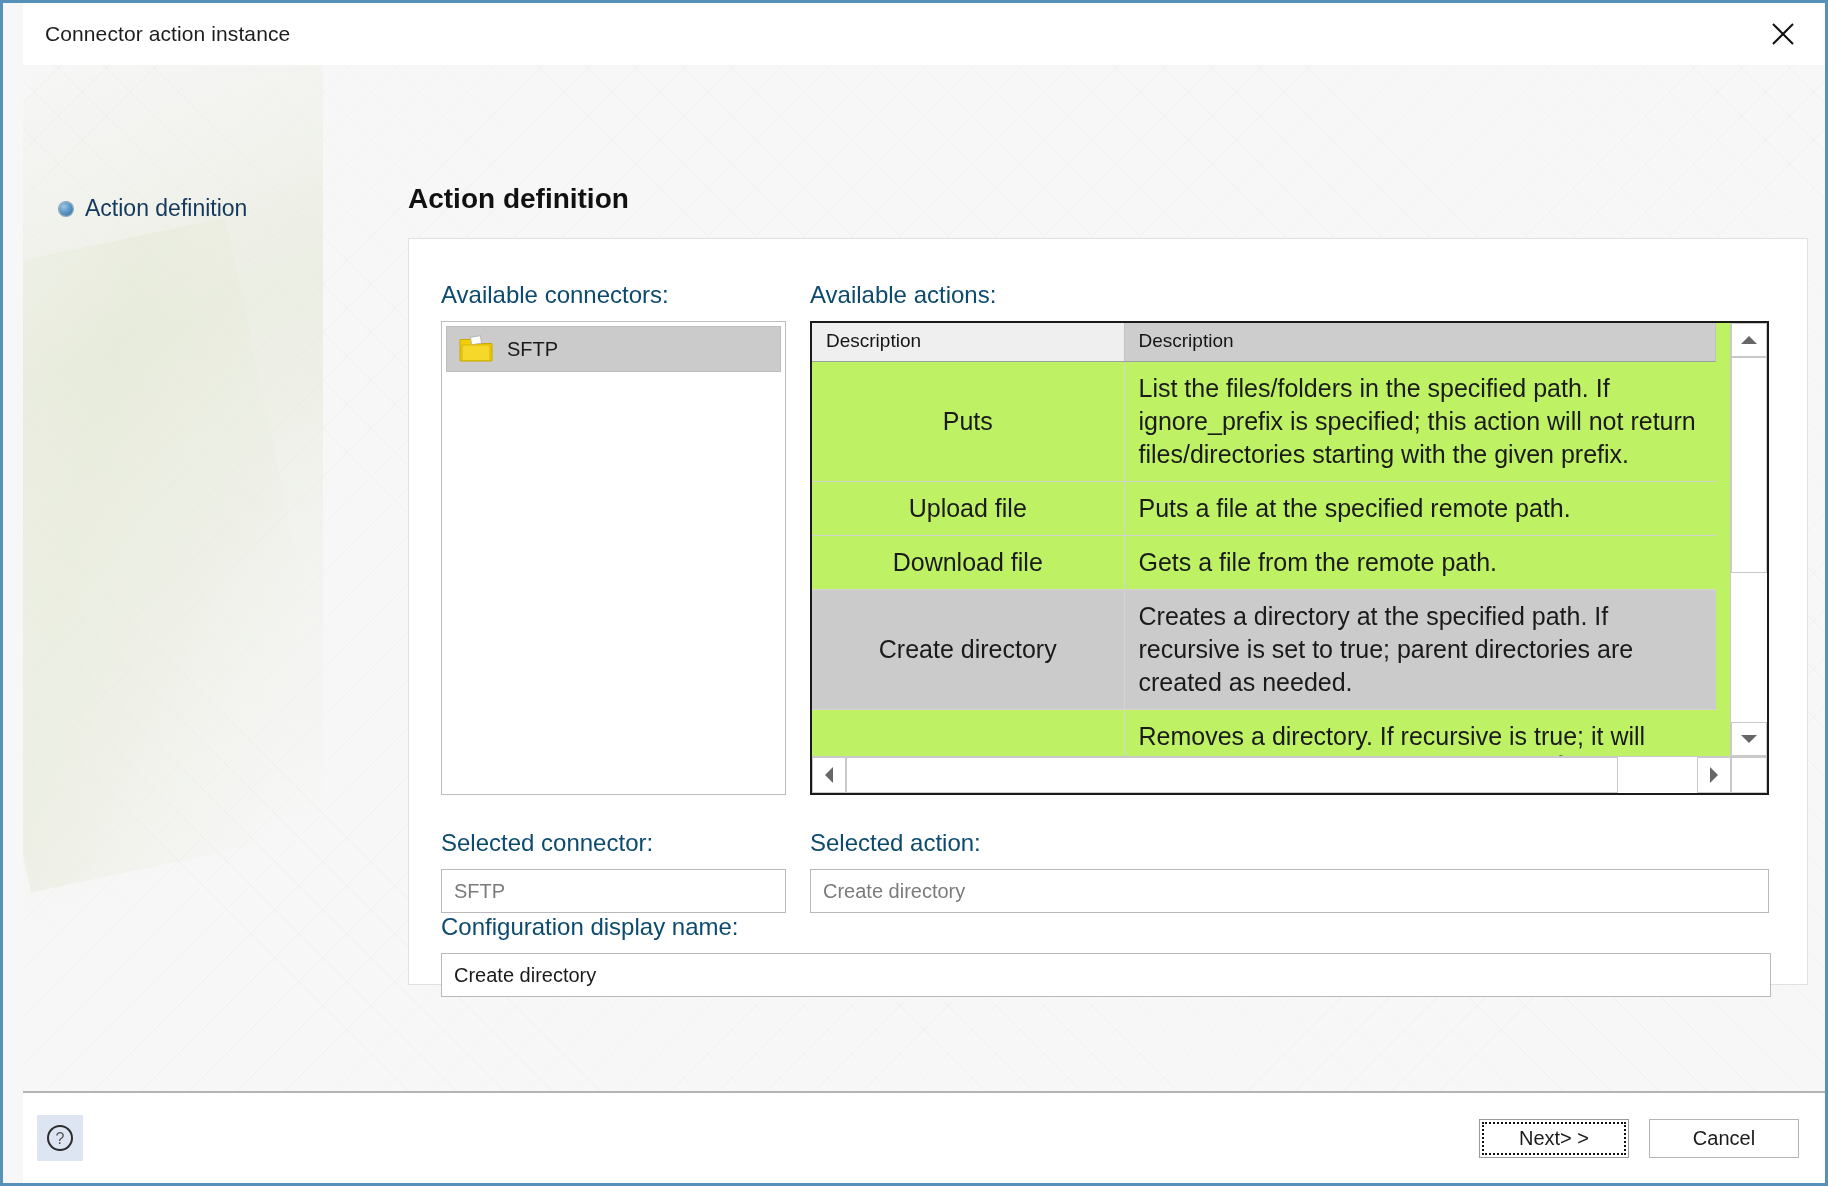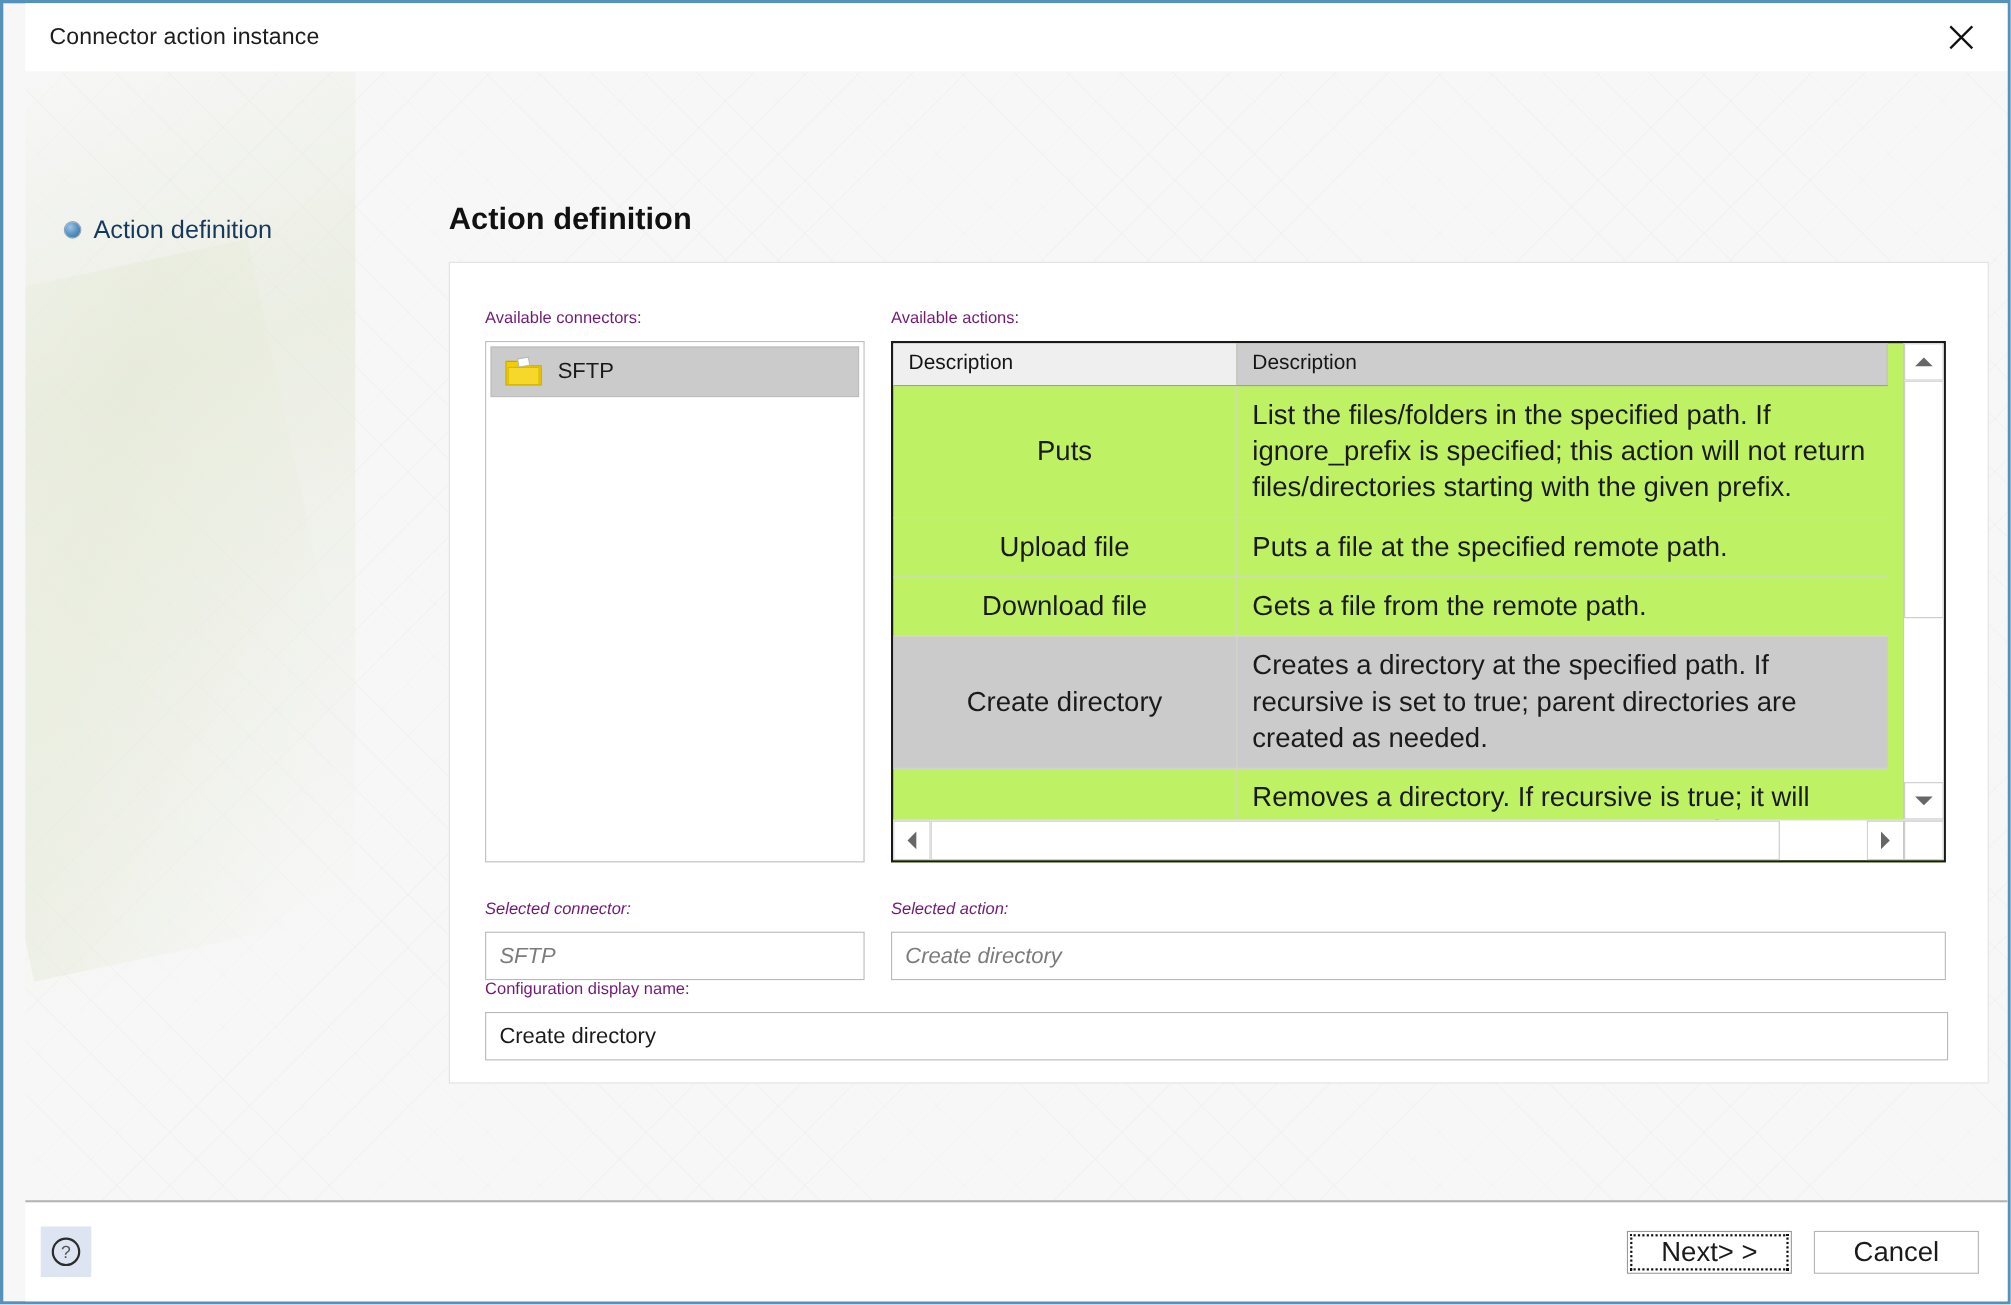--- a/index.html
+++ b/index.html
@@ -130,22 +130,22 @@
     width: 1400px;
     height: 747px;
     background: #ffffff;
     border: 1px solid #e0e0e0;
     box-sizing: border-box;
     padding: 42px 38px 0 32px;
     position: relative;
   }
 
   .field-label {
-    font-size: 15px;
-    color: #701a75;
+    font-size: 24px;
+    color: #0c4a6e;
     margin-bottom: 12px;
   }
 
   .cols {
     display: flex;
     gap: 24px;
   }
   .col-left { width: 345px; flex: 0 0 345px; }
   .col-right { flex: 1 1 auto; }
 
@@ -305,21 +305,21 @@
   }
   .hs-corner {
     width: 36px;
     flex: 0 0 36px;
     background: #ffffff;
     border: 1px solid #c9c9c9;
     box-sizing: border-box;
   }
 
   
-  .row2 { display: flex; gap: 24px; margin-top: 34px; font-style: italic; }
+  .row2 { display: flex; gap: 24px; margin-top: 34px; }
   .inp {
     height: 44px;
     border: 1px solid #b9b9b9;
     background: #ffffff;
     box-sizing: border-box;
     display: flex;
     align-items: center;
     padding: 0 12px;
     font-size: 20px;
     color: #1a1a1a;
@@ -349,21 +349,21 @@
     align-items: center;
     justify-content: center;
     cursor: pointer;
   }
   .btns { display: flex; gap: 20px; }
   .btn {
     width: 150px;
     height: 39px;
     border: 1px solid #b4b4b4;
     background: #ffffff;
-    font-size: 25px;
+    font-size: 20px;
     color: #1a1a1a;
     display: flex;
     align-items: center;
     justify-content: center;
     cursor: pointer;
     box-sizing: border-box;
   }
   .btn.focused {
     border: 1px solid #9a9a9a;
     outline: 2px dotted #111111;

